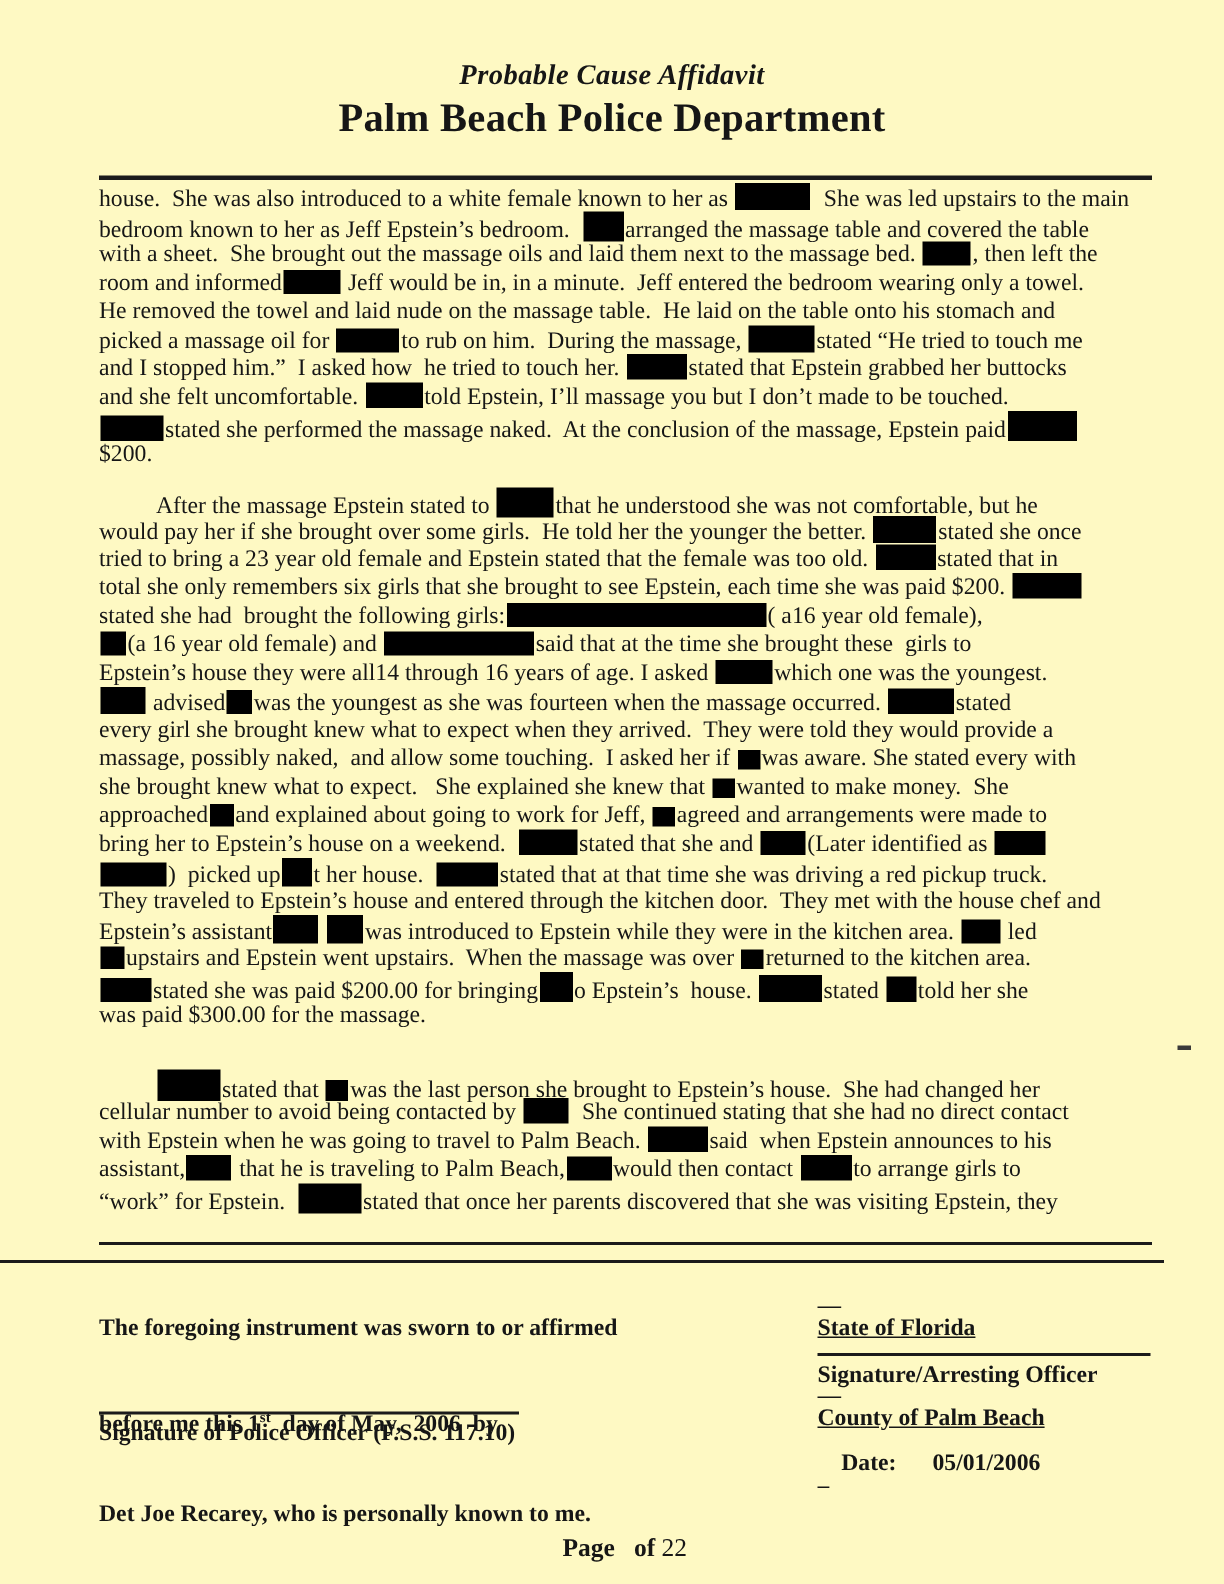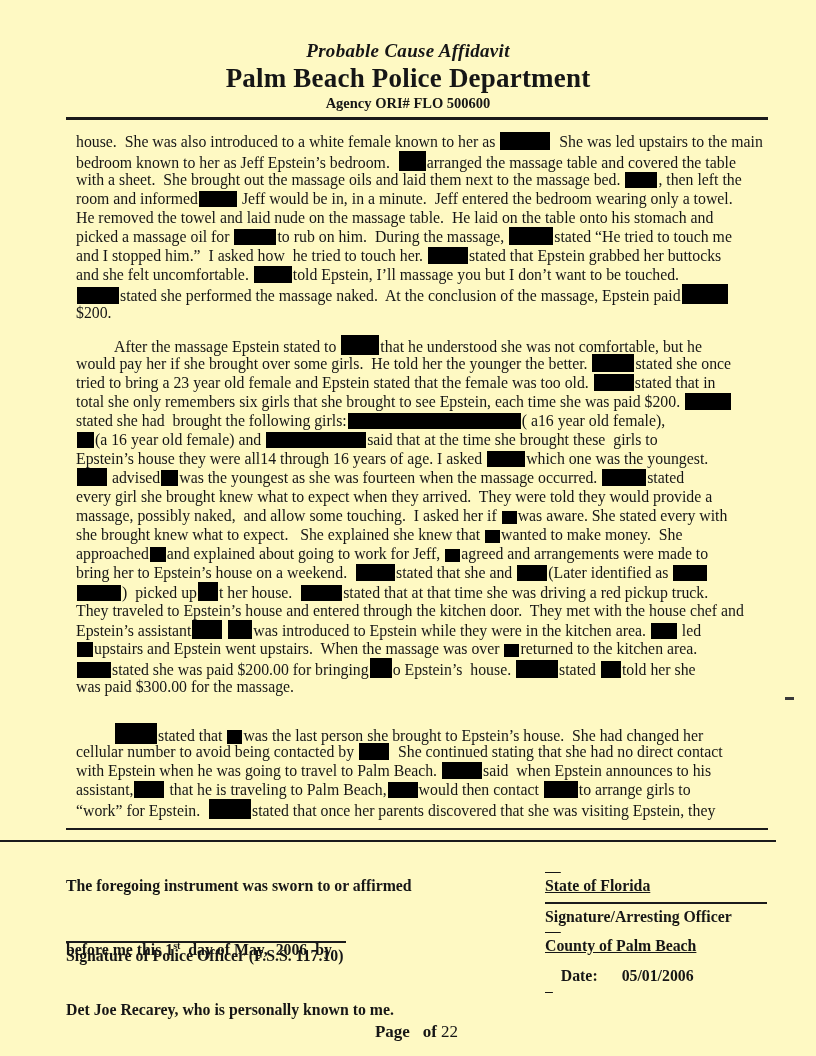--- a/index.html
+++ b/index.html
@@ -12,21 +12,21 @@
   .header{position:absolute;top:40px;left:0;width:100%;text-align:center;}
   .h-doc-type{font-size:19px;font-weight:bold;font-style:italic;letter-spacing:.3px;}
   .h-dept{font-size:27px;font-weight:bold;margin-top:1px;letter-spacing:.2px;}
   .h-agency{font-size:14.5px;font-weight:bold;margin-top:1px;}
   
   .bodytext{
     position:absolute;left:66px;top:117px;width:702px;
     border-top:3px solid #1b1b1b;padding-top:2px;
     font-size:15.8px;line-height:19px;
   }
-  .para{margin:10px;}
+  .para{margin:0;}
   .line{white-space:pre;height:19px;line-height:19px;}
   .para.indent .line:first-child{padding-left:38px;}
   .redact{
     display:inline-block;background:#000;vertical-align:-3px;
     margin:0 1px;
   }
   
   .rule{position:absolute;background:#1b1b1b;}
   .f-bold{font-weight:bold;font-size:15.8px;line-height:20px;white-space:pre;}
   .sworn{position:absolute;left:66px;top:836px;}
@@ -41,33 +41,32 @@
   .dash-artifact{position:absolute;left:785px;top:697px;width:9px;height:3px;background:#3a3a3a;}
 </style>
 </head>
 <body>
 
 <div class="page">
 
   <div class="header">
     <div class="h-doc-type">Probable Cause Affidavit</div>
     <div class="h-dept">Palm Beach Police Department</div>
-    <div class="h-agency">Agency ORI#  FLO 500600</div>
   </div>
 
   <div class="bodytext">
       <div class="para">
         <div class="line"><span class="txt">house.  She was also introduced to a white female known to her as </span><span class="redact" style="width: 50px; height: 18px;"></span><span class="txt">  She was led upstairs to the main</span></div>
         <div class="line"><span class="txt">bedroom known to her as Jeff Epstein’s bedroom.  </span><span class="redact" style="width: 27px; height: 20px;"></span><span class="txt">arranged the massage table and covered the table</span></div>
         <div class="line"><span class="txt">with a sheet.  She brought out the massage oils and laid them next to the massage bed. </span><span class="redact" style="width: 32px; height: 16px;"></span><span class="txt">, then left the</span></div>
         <div class="line"><span class="txt">room and informed</span><span class="redact" style="width: 38px; height: 16px;"></span><span class="txt"> Jeff would be in, in a minute.  Jeff entered the bedroom wearing only a towel.</span></div>
         <div class="line"><span class="txt">He removed the towel and laid nude on the massage table.  He laid on the table onto his stomach and</span></div>
         <div class="line"><span class="txt">picked a massage oil for </span><span class="redact" style="width: 42px; height: 16px;"></span><span class="txt">to rub on him.  During the massage, </span><span class="redact" style="width: 44px; height: 18px;"></span><span class="txt">stated “He tried to touch me</span></div>
         <div class="line"><span class="txt">and I stopped him.”  I asked how  he tried to touch her. </span><span class="redact" style="width: 40px; height: 17px;"></span><span class="txt">stated that Epstein grabbed her buttocks</span></div>
-        <div class="line"><span class="txt">and she felt uncomfortable. </span><span class="redact" style="width: 38px; height: 17px;"></span><span class="txt">told Epstein, I’ll massage you but I don’t want to be touched.</span></div>
+        <div class="line"><span class="txt">and she felt uncomfortable. </span><span class="redact" style="width: 38px; height: 17px;"></span><span class="txt">told Epstein, I’ll massage you but I don’t made to be touched.</span></div>
         <div class="line"><span class="redact" style="width: 42px; height: 17px;"></span><span class="txt">stated she performed the massage naked.  At the conclusion of the massage, Epstein paid</span><span class="redact" style="width: 46px; height: 20px;"></span></div>
         <div class="line"><span class="txt">$200.</span></div>
       </div>
       <div class="para indent" style="margin-top: 13px;">
         <div class="line"><span class="txt">After the massage Epstein stated to </span><span class="redact" style="width: 38px; height: 20px;"></span><span class="txt">that he understood she was not comfortable, but he</span></div>
         <div class="line"><span class="txt">would pay her if she brought over some girls.  He told her the younger the better. </span><span class="redact" style="width: 42px; height: 18px;"></span><span class="txt">stated she once</span></div>
         <div class="line"><span class="txt">tried to bring a 23 year old female and Epstein stated that the female was too old. </span><span class="redact" style="width: 40px; height: 17px;"></span><span class="txt">stated that in</span></div>
         <div class="line"><span class="txt">total she only remembers six girls that she brought to see Epstein, each time she was paid $200. </span><span class="redact" style="width: 46px; height: 17px;"></span></div>
         <div class="line"><span class="txt">stated she had  brought the following girls:</span><span class="redact" style="width: 173px; height: 16px;"></span><span class="txt">( a16 year old female),</span></div>
         <div class="line"><span class="redact" style="width: 17px; height: 16px;"></span><span class="txt">(a 16 year old female) and </span><span class="redact" style="width: 100px; height: 16px;"></span><span class="txt">said that at the time she brought these  girls to</span></div>

